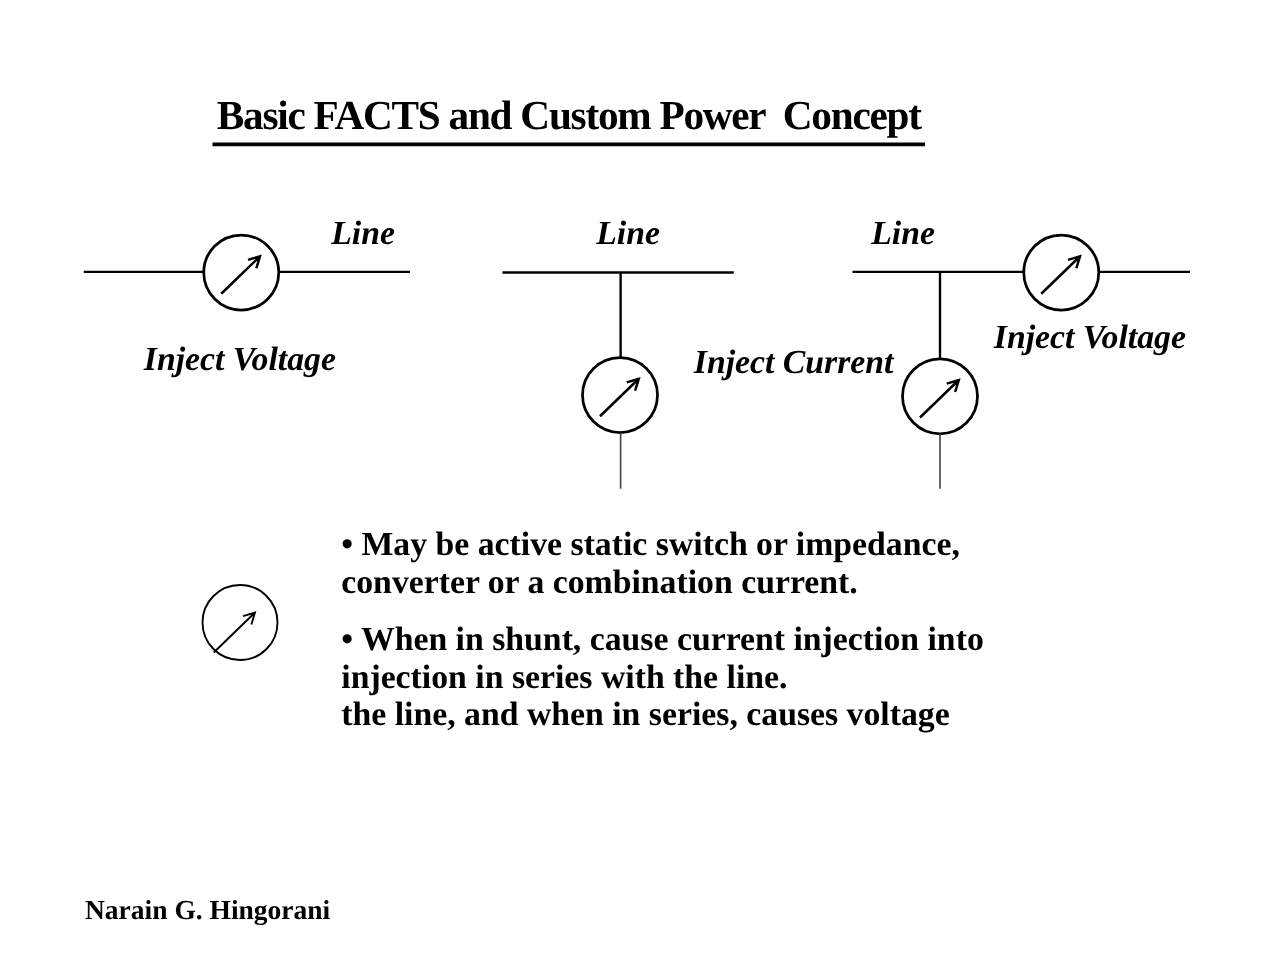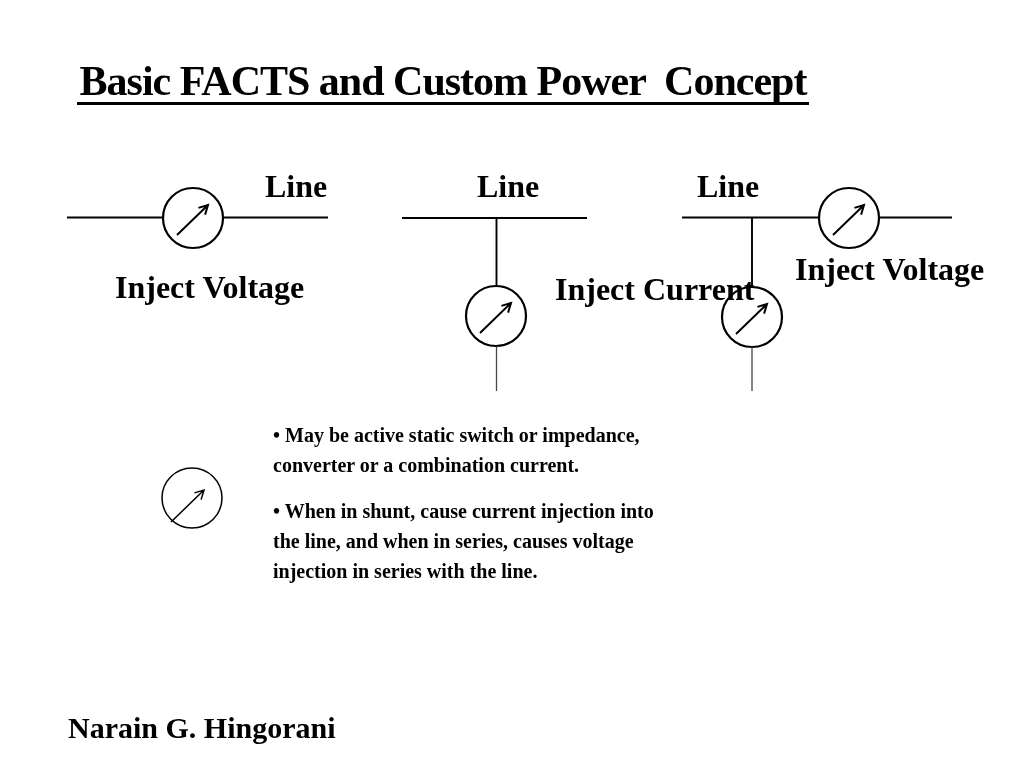--- a/index.html
+++ b/index.html
@@ -2,49 +2,50 @@
 <html><head>
 <meta charset="utf-8">
 <style>
   html,body{margin:0;padding:0;background:#ffffff;}
   .slide{
     position:relative;width:1024px;height:768px;background:#ffffff;
     font-family:"Liberation Serif","DejaVu Serif",serif;color:#000;
     overflow:hidden;
   }
   .title{
-    position:absolute;left:0;top:60px;width:852px;margin:0;
-    text-align:center;font-size:42px;line-height:42px;font-weight:bold;
+    position:absolute;left:0;top:60px;width:852px;margin:12px;
+    text-align:center;font-size:33px;line-height:42px;font-weight:bold;
     letter-spacing:-1px;
   }
   .title-text{
     display:inline-block;white-space:pre;
     border-bottom:3px solid #000;padding:0 3px 0 3px;
     transform:translateX(17px);
   }
   .circuit-layer{position:absolute;left:0;top:0;}
   .dlabel{
-    position:absolute;font-weight:bold;font-size:32px;line-height:30px;
+    position:absolute;font-weight:bold;font-size:27px;line-height:30px;
     white-space:nowrap;
+    font-style:italic;
   }
   .lbl-line-1{left:265px;top:171px;}
   .lbl-line-2{left:477px;top:171px;}
   .lbl-line-3{left:697px;top:171px;}
   .cap-1{left:115px;top:272px;}
   .cap-2{left:520px;top:274px;margin-left:35px;}
   .cap-3{left:795px;top:254px;}
   .bullets{
     position:absolute;left:273px;top:420px;width:520px;
-    font-weight:bold;font-size:20px;line-height:30px;
+    font-weight:bold;font-size:27px;line-height:30px;
   }
   .bullet + .bullet{margin-top:16px;}
   .bullet-line{white-space:nowrap;}
   .footer{
     position:absolute;left:68px;top:715px;
-    font-weight:bold;font-size:30px;line-height:26px;white-space:nowrap;
+    font-weight:bold;font-size:22px;line-height:26px;white-space:nowrap;
   }
 </style>
 </head>
 <body>
 
 <div class="slide">
 
   <h1 class="title"><span class="title-text">Basic FACTS and Custom Power  Concept</span></h1>
 
   <svg class="circuit-layer" width="1024" height="768" viewBox="0 0 1024 768" fill="none" stroke="#000000" stroke-width="1.9" stroke-linecap="butt">
@@ -88,20 +89,20 @@
   <div class="dlabel cap-2">Inject Current</div>
   <div class="dlabel cap-3">Inject Voltage</div>
 
   <div class="bullets">
     <div class="bullet">
       <div class="bullet-line">• May be active static switch or impedance,</div>
       <div class="bullet-line">converter or a combination current.</div>
     </div>
     <div class="bullet">
       <div class="bullet-line">• When in shunt, cause current injection into</div>
+      <div class="bullet-line">injection in series with the line.</div>
       <div class="bullet-line">the line, and when in series, causes voltage</div>
-      <div class="bullet-line">injection in series with the line.</div>
     </div>
   </div>
 
   <div class="footer">Narain G. Hingorani</div>
 
 </div>
 
 </body></html>

